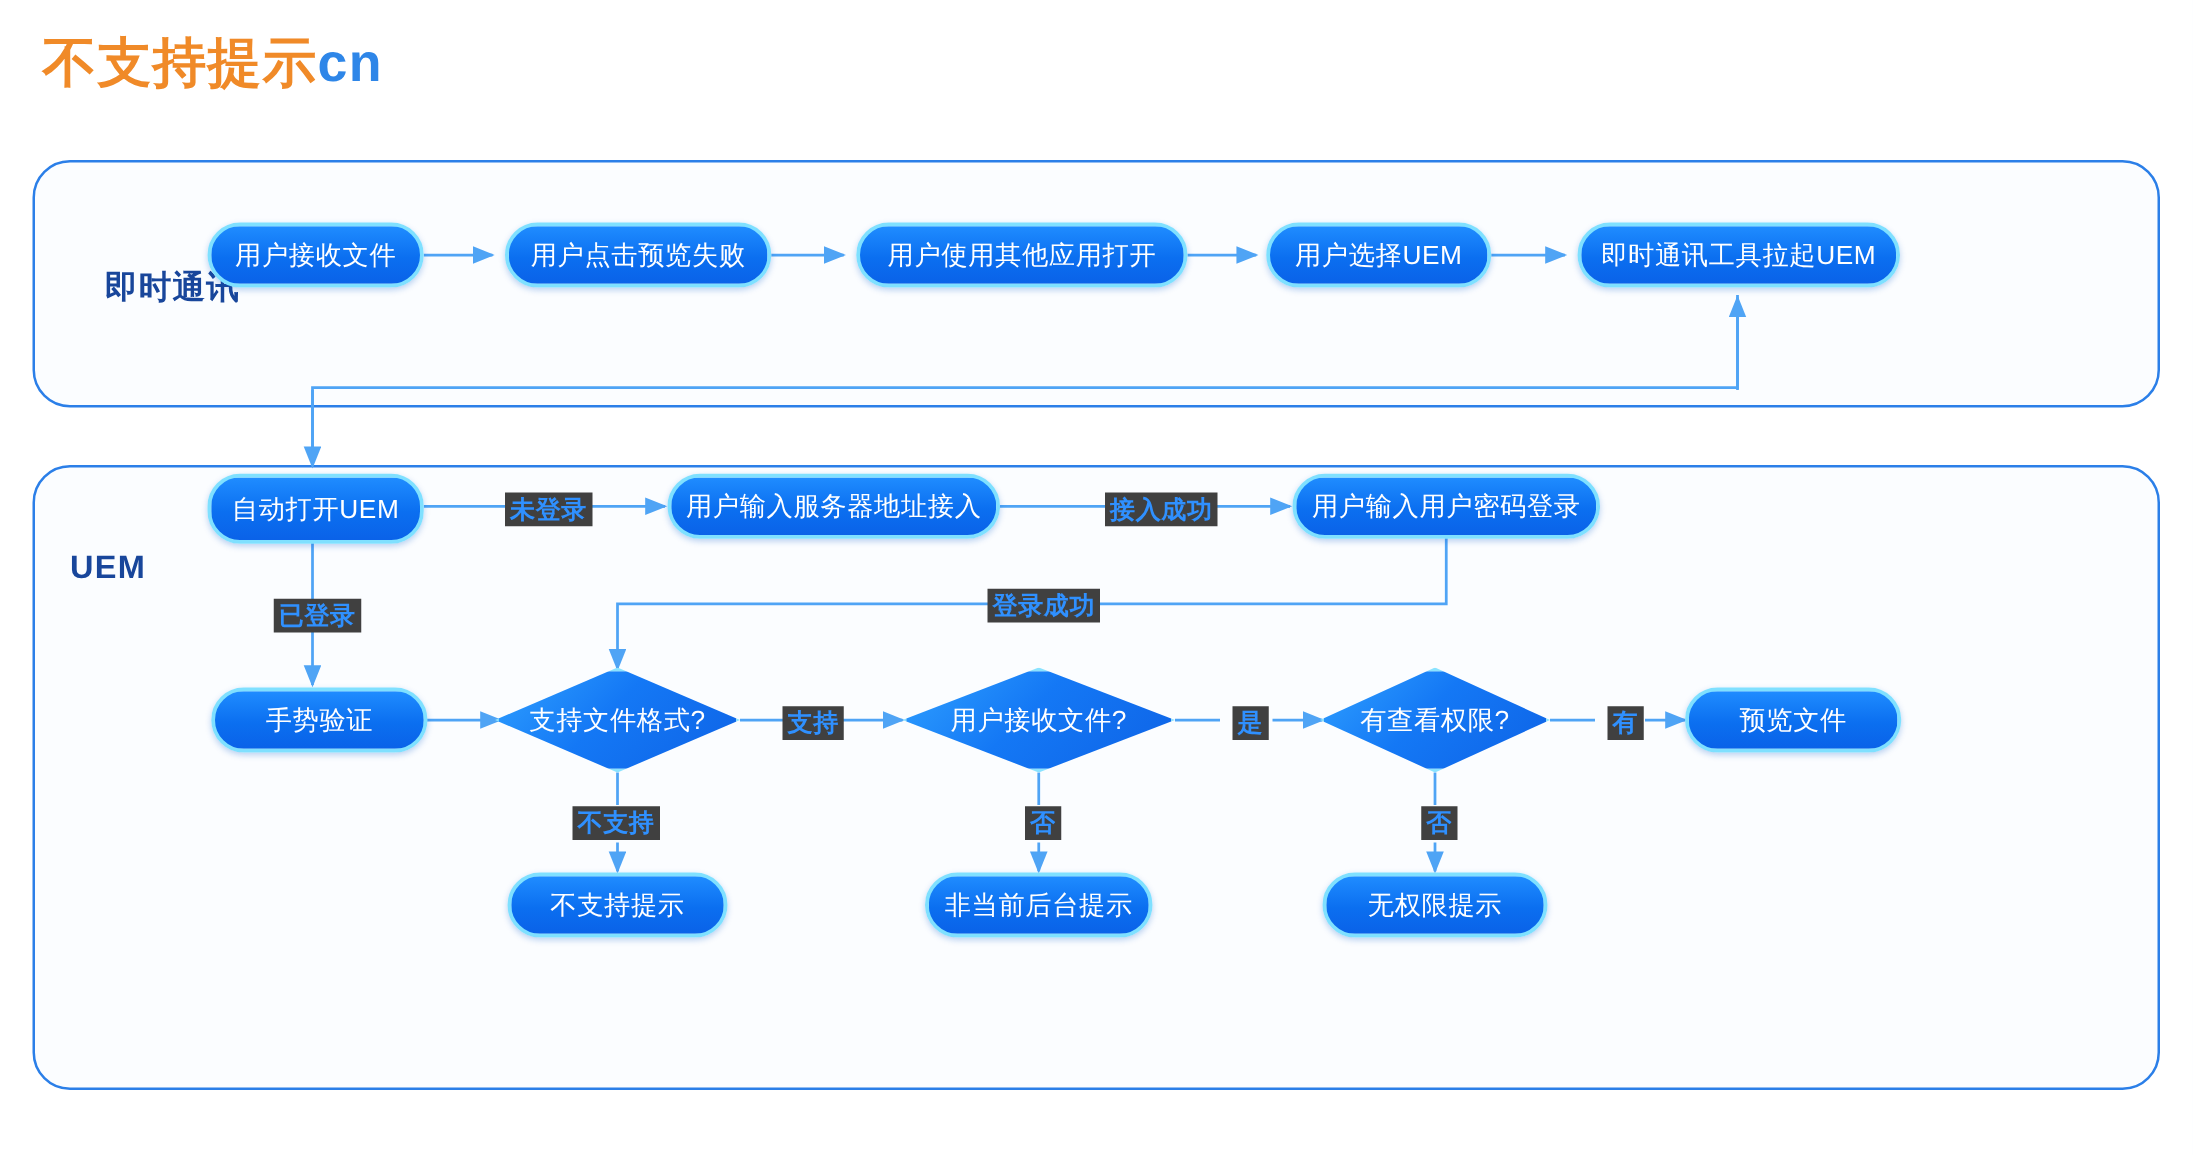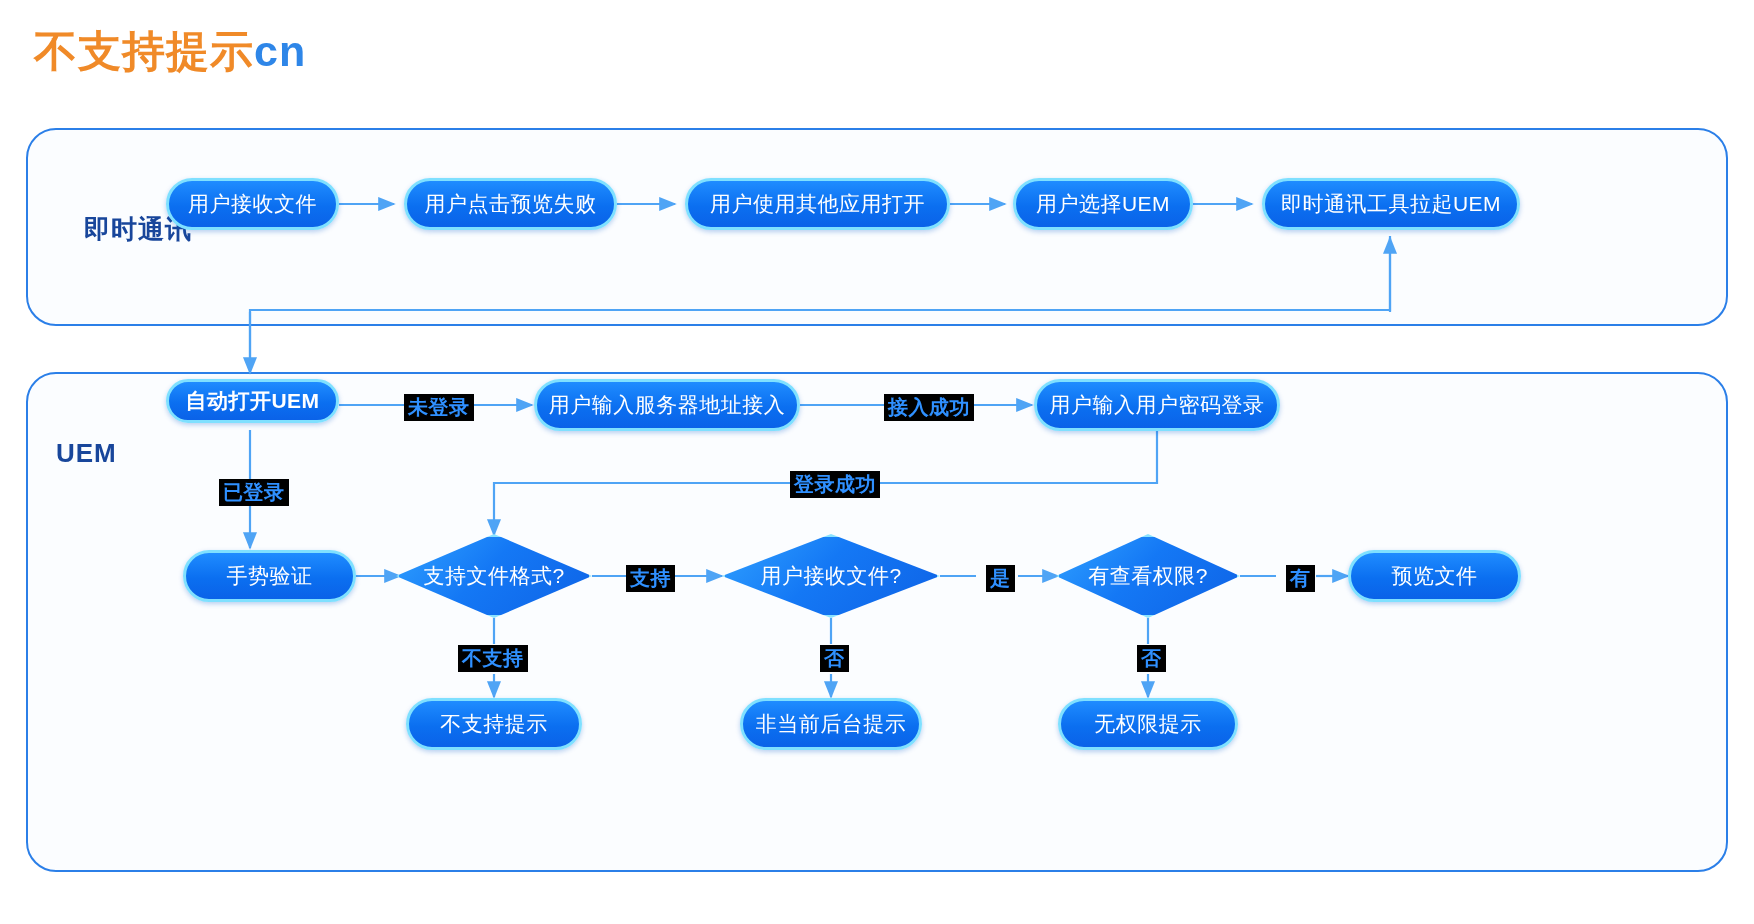--- a/index.html
+++ b/index.html
@@ -72,21 +72,21 @@
     color:#ffffff;font-size:21px;font-weight:500;white-space:nowrap;
     letter-spacing:.5px;
   }
 
   
   .elabel{
     position:absolute;
     color:#2F90FF;
     font-size:20px;font-weight:bold;
     white-space:nowrap;
-    background:#000000;
+    background:#404040;
     padding:0 4px;
     letter-spacing:.5px;
   }
 
   
   #wires{position:absolute;left:0;top:0;width:1754px;height:924px;pointer-events:none;}
 </style>
 </head>
 <body>
 
@@ -158,31 +158,31 @@
   <div class="node" style="left:685px;top:178px;width:265px;height:52px;">
     <span>用户使用其他应用打开</span>
   </div>
   <div class="node" style="left:1013px;top:178px;width:180px;height:52px;">
     <span>用户选择UEM</span>
   </div>
   <div class="node" style="left:1262px;top:178px;width:258px;height:52px;">
     <span>即时通讯工具拉起UEM</span>
   </div>
 
-  <div class="node" style="left:166px;top:379px;width:173px;height:44px;font-weight:bold;">
+  <div class="node" style="left:166px;top:379px;width:173px;height:56px;">
     <span>自动打开UEM</span>
   </div>
   <div class="node" style="left:534px;top:379px;width:266px;height:52px;">
     <span>用户输入服务器地址接入</span>
   </div>
   <div class="node" style="left:1034px;top:379px;width:246px;height:52px;">
     <span>用户输入用户密码登录</span>
   </div>
 
-  <div class="node" style="left:183px;top:550px;width:173px;height:52px;">
+  <div class="node" style="left:169px;top:550px;width:173px;height:52px;">
     <span>手势验证</span>
   </div>
 
   <div class="diamond" style="left:396px;top:534px;width:196px;height:84px;">
     <div class="dshape"></div>
     <div class="dtext">支持文件格式?</div>
   </div>
 
   <div class="diamond" style="left:722px;top:534px;width:218px;height:84px;">
     <div class="dshape"></div>

